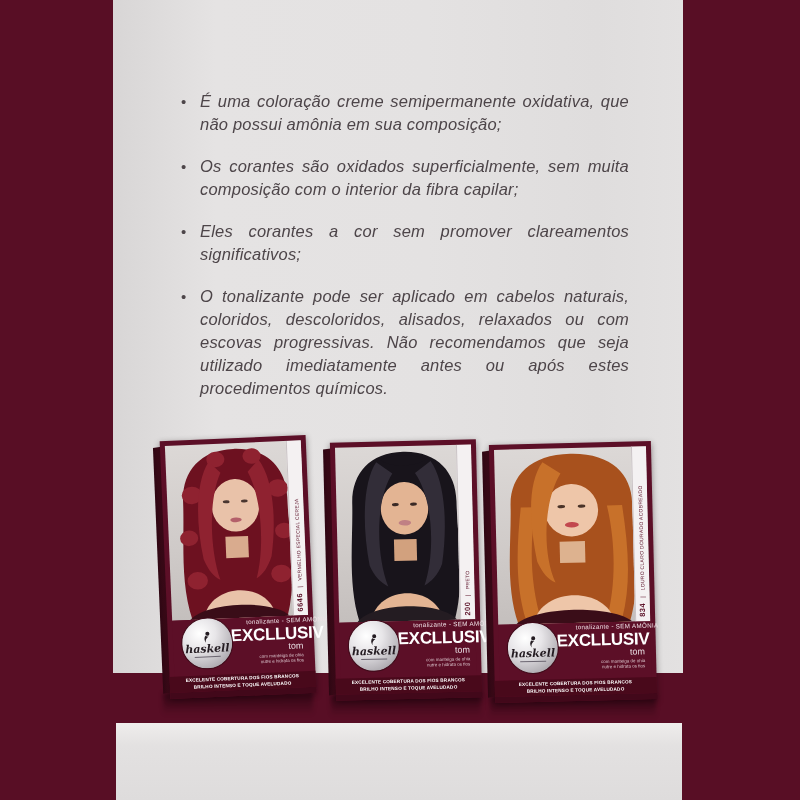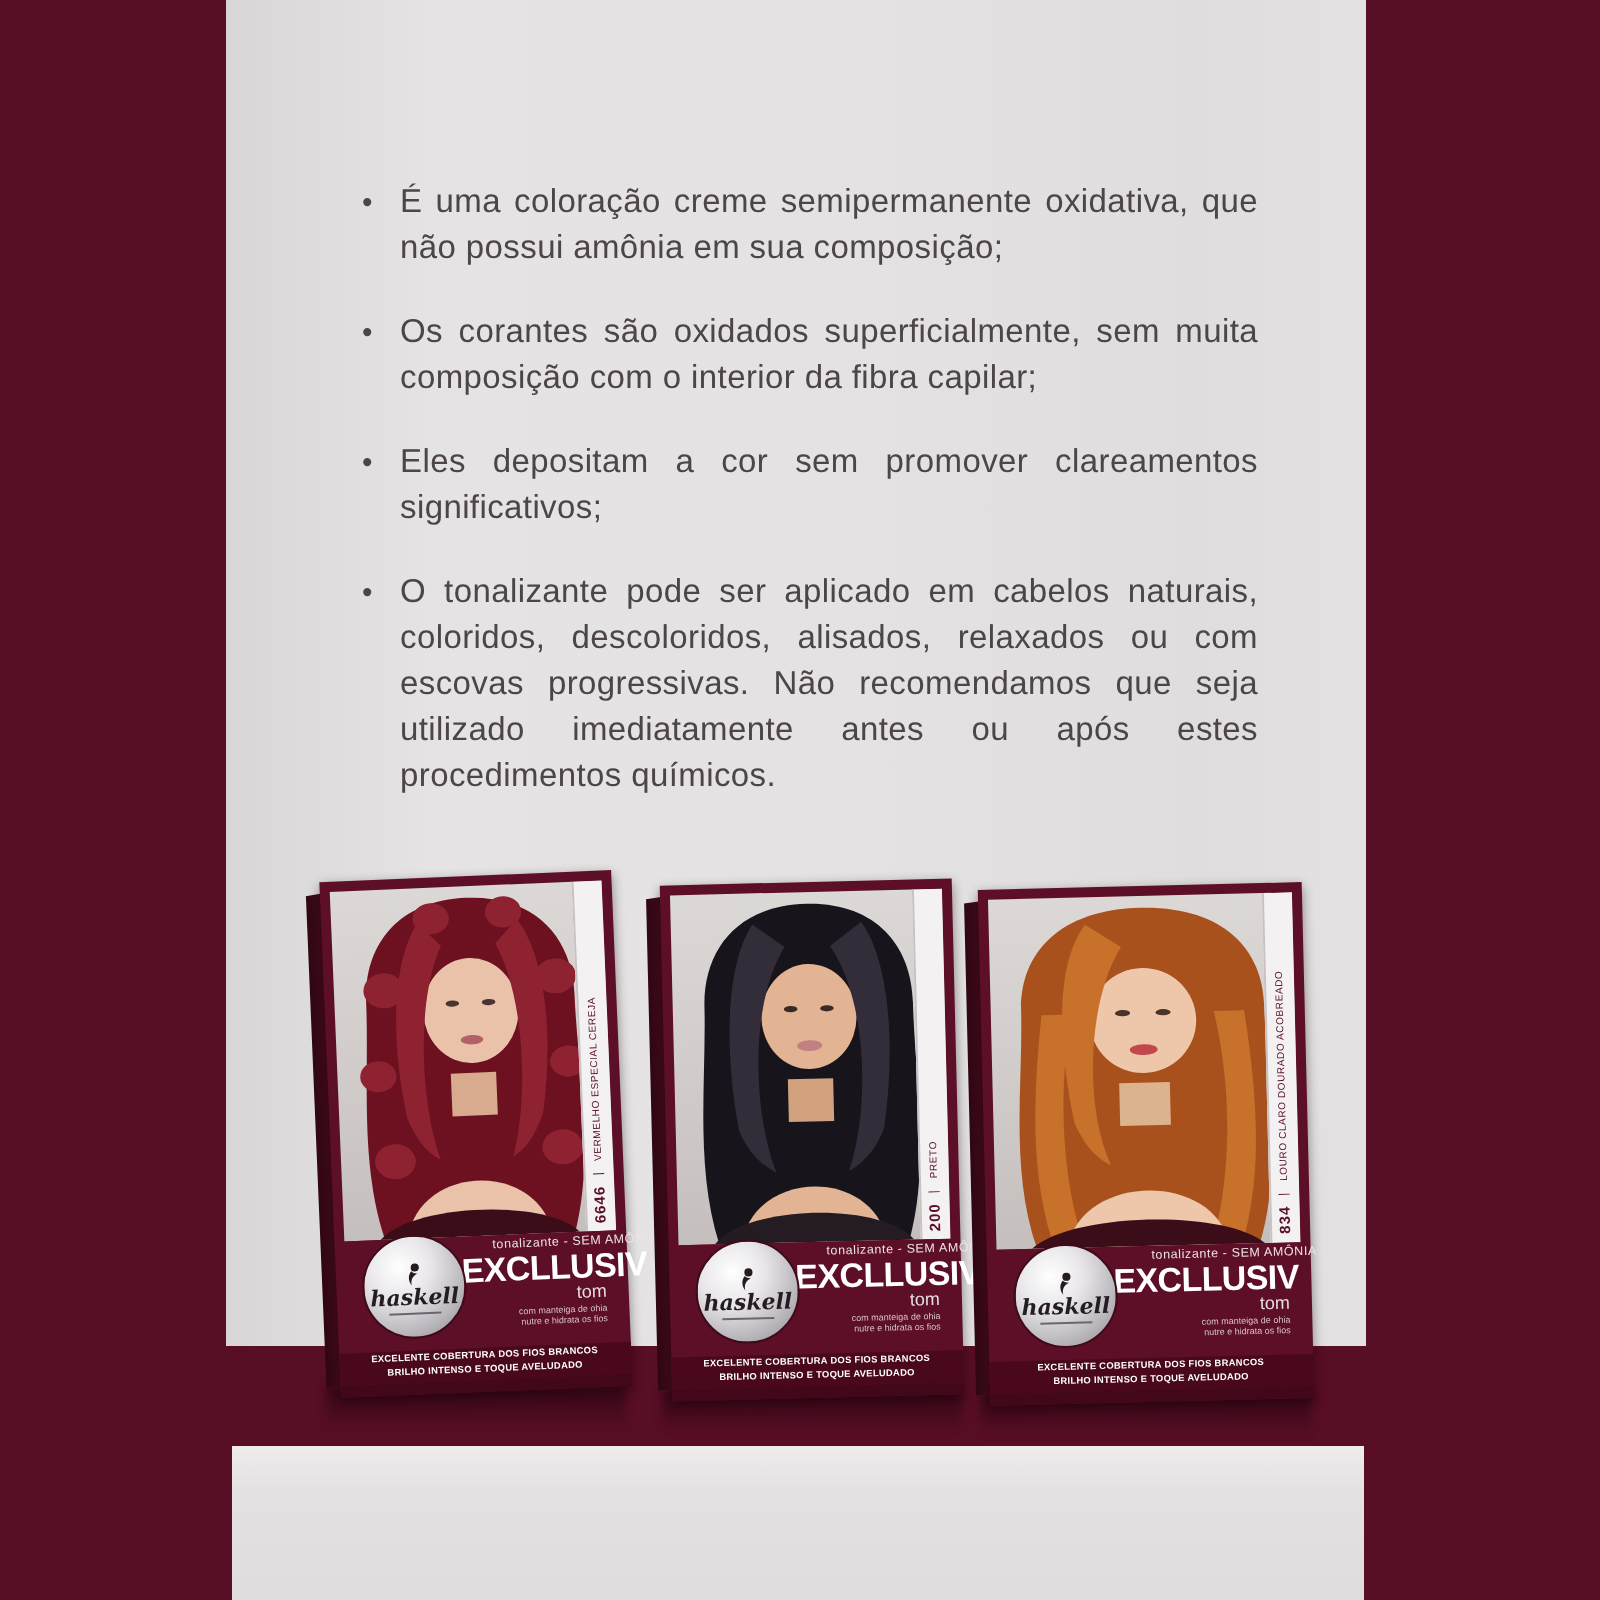--- a/index.html
+++ b/index.html
@@ -21,21 +21,21 @@
     position:absolute;left:116px;top:723px;width:566px;height:77px;
     background:linear-gradient(180deg,#efedec 0%,#e3e1e1 30%,#dedcdc 100%);
   }
   
   #bullets{
     position:absolute;left:181px;top:90px;width:448px;
     color:#4d4549;font-size:16.5px;line-height:23px;letter-spacing:.2px;
   }
   .bullet{display:flex;margin-bottom:19px;}
   .bullet .dot{width:19px;flex:0 0 19px;font-size:15px;}
-  .bullet .txt{flex:1;text-align:justify;}
+  .bullet .txt{flex:1;text-align:justify;font-style:italic;}
   
   .pbox{position:absolute;width:146px;height:258px;z-index:3;}
   .pbox.b1{left:165px;top:438px;transform:rotate(-2.4deg);}
   .pbox.b2{left:333px;top:441px;transform:rotate(-1.4deg);}
   .pbox.b3{left:492px;top:443px;width:162px;transform:rotate(-1.4deg);}
   .box-side{
     position:absolute;left:-7px;top:6px;width:10px;height:246px;
     background:linear-gradient(90deg,#2f0713,#4a0c1e);
     transform:skewY(-7deg);
   }
@@ -115,21 +115,21 @@
   <div class="bullet">
     <span class="dot">•</span>
     <span class="txt">É uma coloração creme semipermanente oxidativa, que não possui amônia em sua composição;</span>
   </div>
   <div class="bullet">
     <span class="dot">•</span>
     <span class="txt">Os corantes são oxidados superficialmente, sem muita composição com o interior da fibra capilar;</span>
   </div>
   <div class="bullet">
     <span class="dot">•</span>
-    <span class="txt">Eles depositam a cor sem promover clareamentos significativos;</span>
+    <span class="txt">Eles corantes a cor sem promover clareamentos significativos;</span>
   </div>
   <div class="bullet">
     <span class="dot">•</span>
     <span class="txt">O tonalizante pode ser aplicado em cabelos naturais, coloridos, descoloridos, alisados, relaxados ou com escovas progressivas. Não recomendamos que seja utilizado imediatamente antes ou após estes procedimentos químicos.</span>
   </div>
 </div>
 
 <div class="reflection" id="refl-1"></div>
 <div class="reflection" id="refl-2"></div>
 <div class="reflection" id="refl-3"></div>

